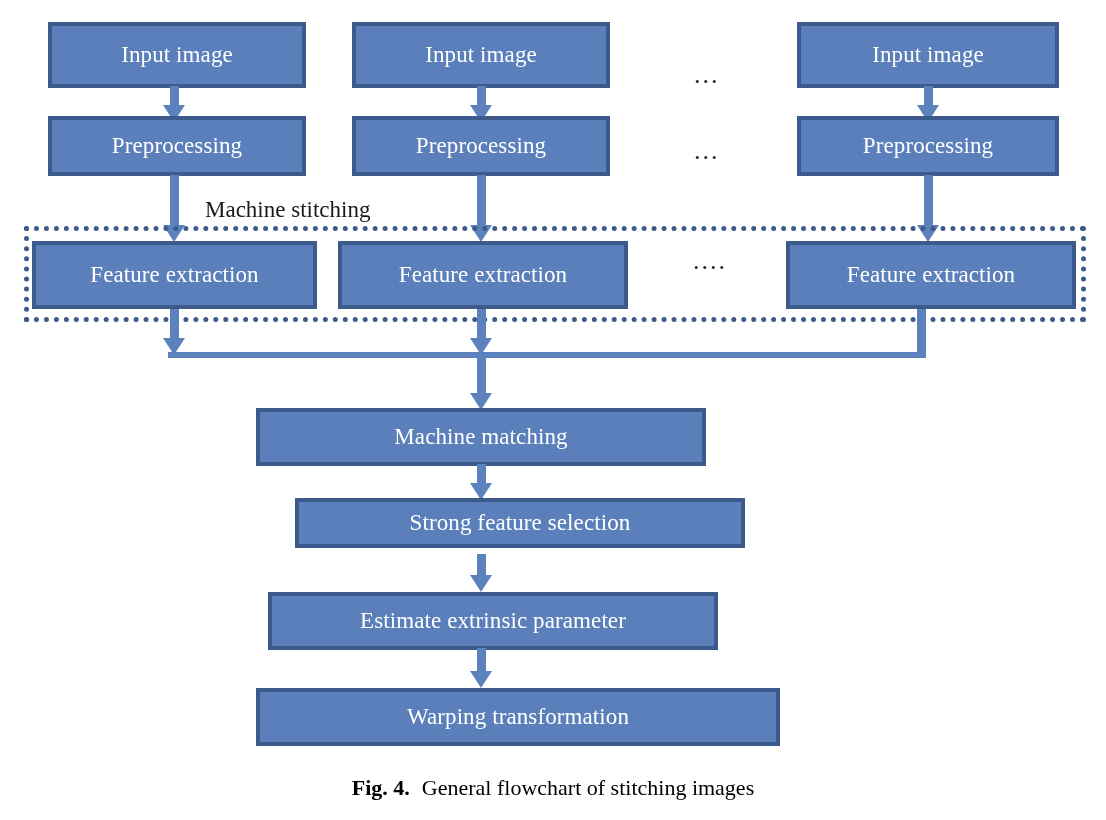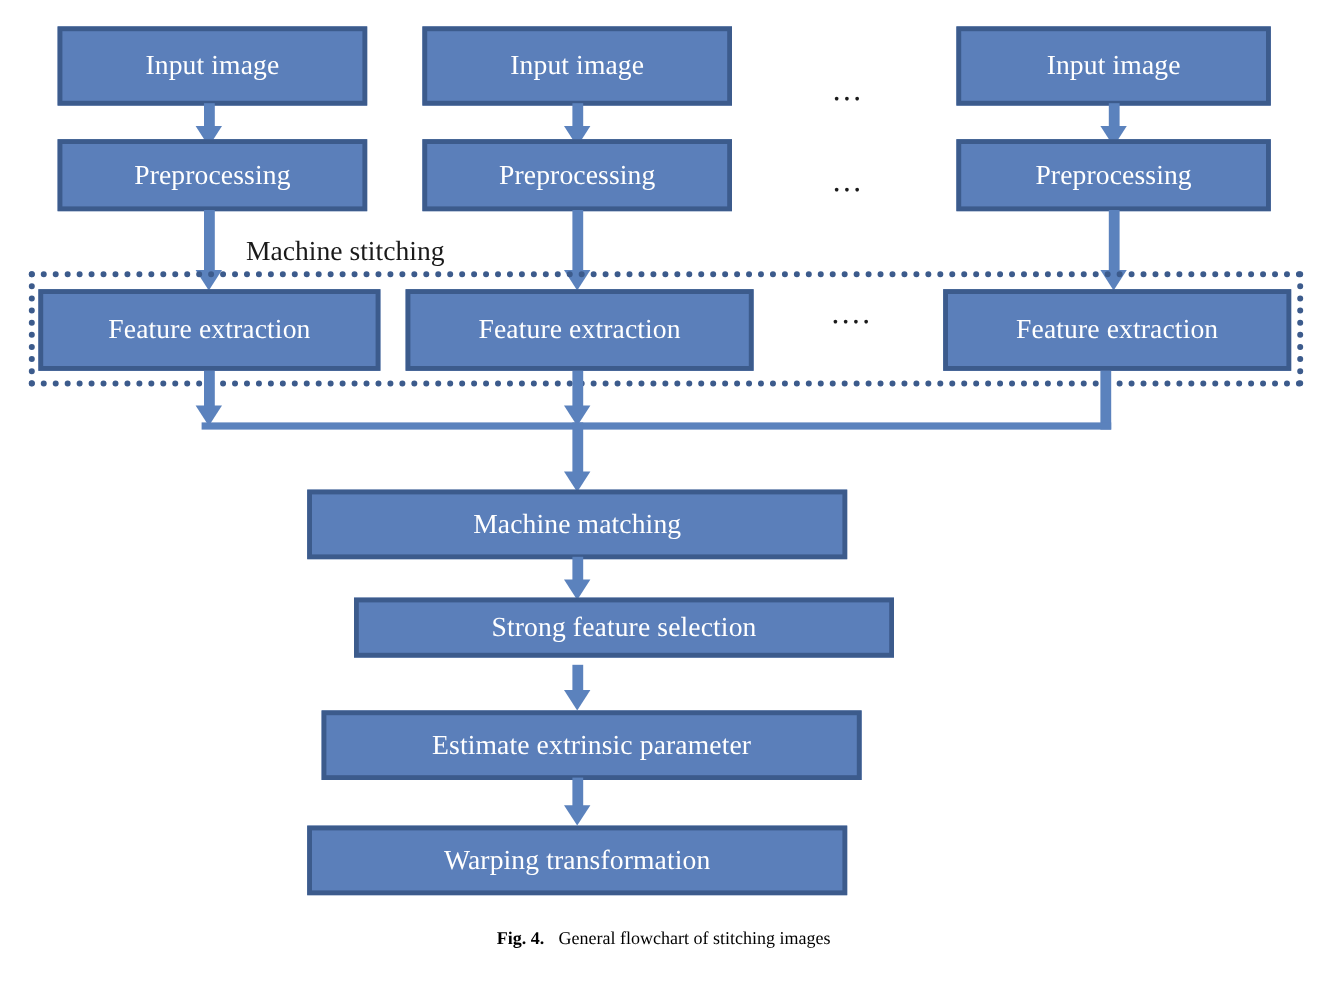--- a/index.html
+++ b/index.html
@@ -99,21 +99,21 @@
     white-space: nowrap;
   }
 
   
   .caption {
     position: absolute;
     left: 0;
     right: 0;
     text-align: center;
     font-family: "Liberation Serif", "DejaVu Serif", serif;
-    font-size: 15px;
+    font-size: 22px;
     color: #000000;
     white-space: nowrap;
   }
   .caption .cap-label {
     font-weight: bold;
   }
   .caption .cap-text {
     font-weight: normal;
   }
 </style>
@@ -245,21 +245,21 @@
 
   <div class="node" style="left:268px; top:592px; width:450px; height:58px;">
     <span>Estimate extrinsic parameter</span>
   </div>
 
   <div class="arrow-v" style="left:470px; top:648px; width:22px; height:40px;">
     <div class="shaft" style="height:26px;"></div>
     <div class="head"></div>
   </div>
 
-  <div class="node" style="left:256px; top:688px; width:450px; height:58px;">
+  <div class="node" style="left:256px; top:688px; width:524px; height:58px;">
     <span>Warping transformation</span>
   </div>
 
   <div class="caption" style="top:775px;">
     <span class="cap-label">Fig. 4.</span><span style="display:inline-block;width:12px;"></span><span class="cap-text">General flowchart of stitching images</span>
   </div>
 
 </div>
 
 </body></html>

